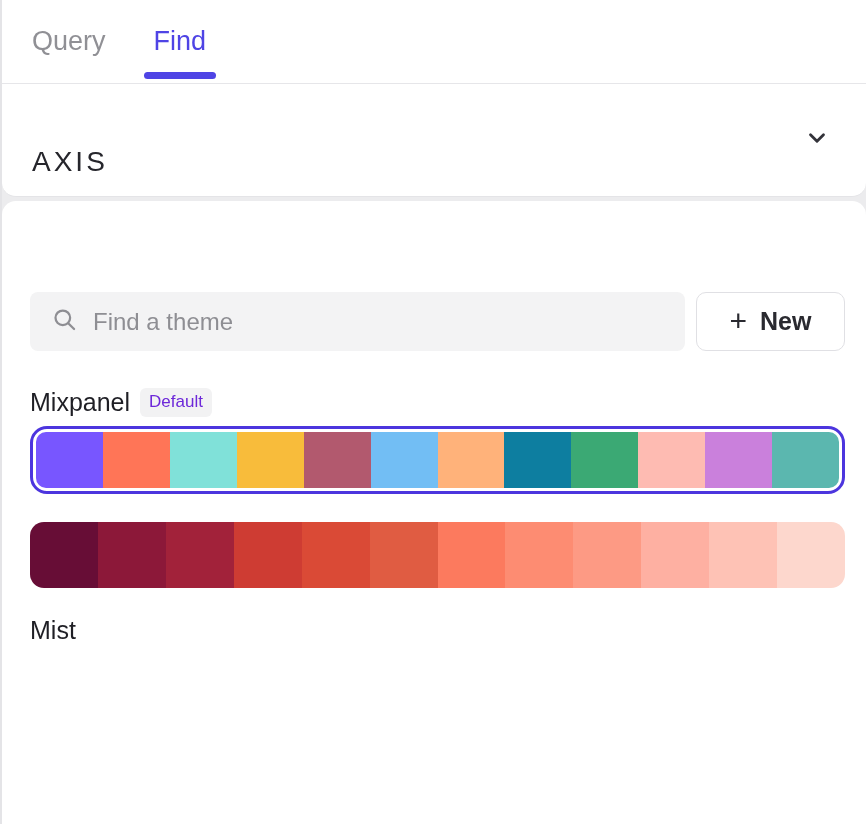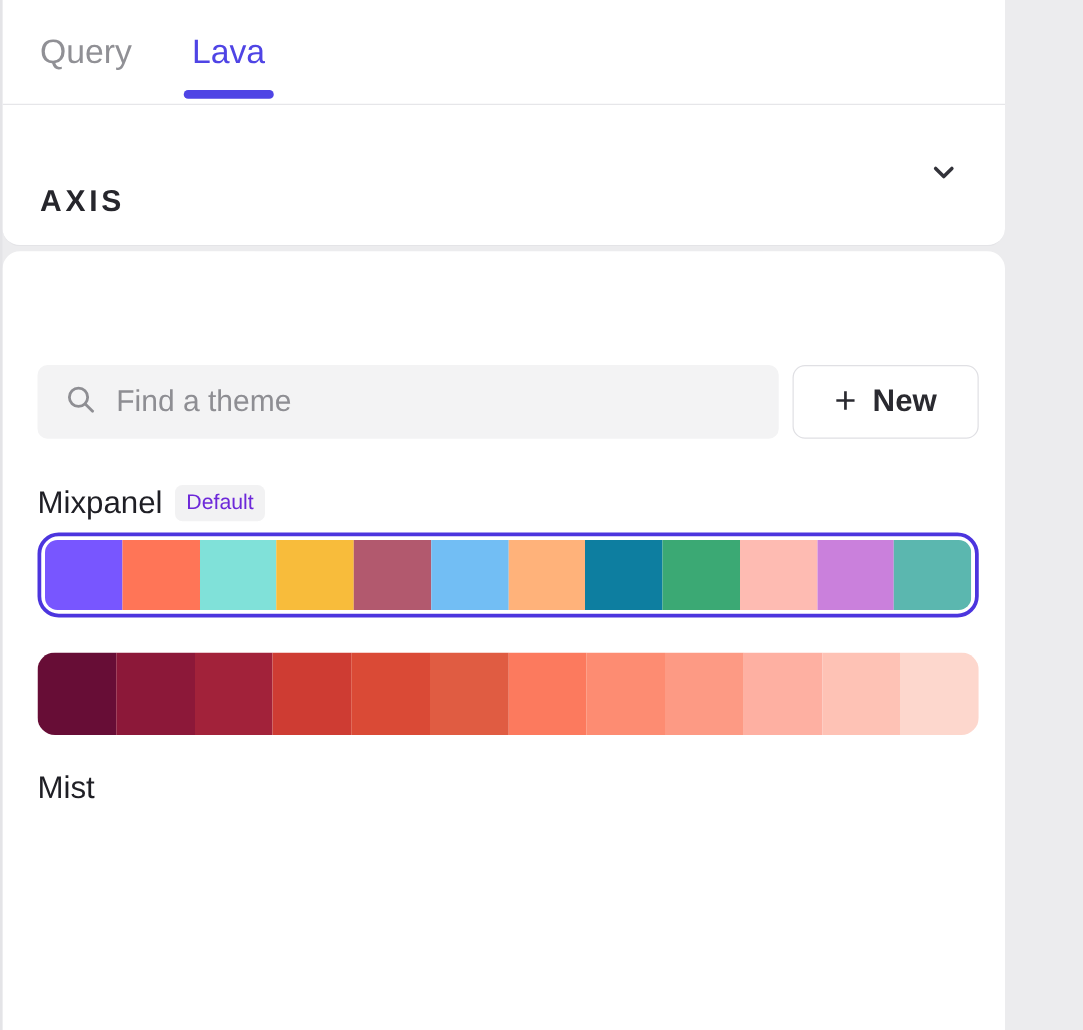--- a/index.html
+++ b/index.html
@@ -10,21 +10,21 @@
     --line:#E6E6E9;
   }
   *{box-sizing:border-box;margin:0;padding:0;}
   html,body{width:866px;height:824px;overflow:hidden;}
   body{
     font-family:"Liberation Sans", sans-serif;
     background:#ECECEE;
     color:var(--text);
   }
   .panel{
-    width:804px;height:824px;
+    width:866px;height:824px;
     border-left:2px solid #E4E4E7;
     display:flex;flex-direction:column;
     background:#ECECEE;
     overflow:hidden;
   }
   
   .tabbar{
     background:#fff;
     height:84px;
     display:flex;align-items:center;
@@ -59,21 +59,21 @@
     flex:0 0 auto;
     cursor:pointer;
   }
   .themes-card{
     flex:1 1 auto;
     border-radius:14px 14px 0 0;
     padding:42px 21px 0 28px;
     overflow:hidden;
   }
   .section-title{
-    font-size:24px;font-weight:700;letter-spacing:3px;
+    font-size:28px;font-weight:400;letter-spacing:3px;
     color:#26262C;
     margin-top:44px;
   }
   .sec-head{
     display:flex;align-items:center;justify-content:space-between;
     padding-right:15px;
     cursor:pointer;
   }
   .chev{flex:0 0 auto;}
   
@@ -137,21 +137,21 @@
 </head>
 <body>
 
 <div class="panel">
 
   <div class="tabbar">
     <div class="tab inactive">
       <span>Query</span>
     </div>
     <div class="tab active">
-      <span>Lava</span>
+      <span>Find</span>
       <div class="underline"></div>
     </div>
   </div>
 
   <div class="card axis-card">
     <span class="section-title">AXIS</span>
     <span class="chev">
       <svg width="26" height="26" viewBox="0 0 24 24" fill="none" stroke="#33333A" stroke-width="2.6" stroke-linecap="round" stroke-linejoin="round">
           <polyline points="6 9 12 15 18 9"></polyline>
         </svg>

